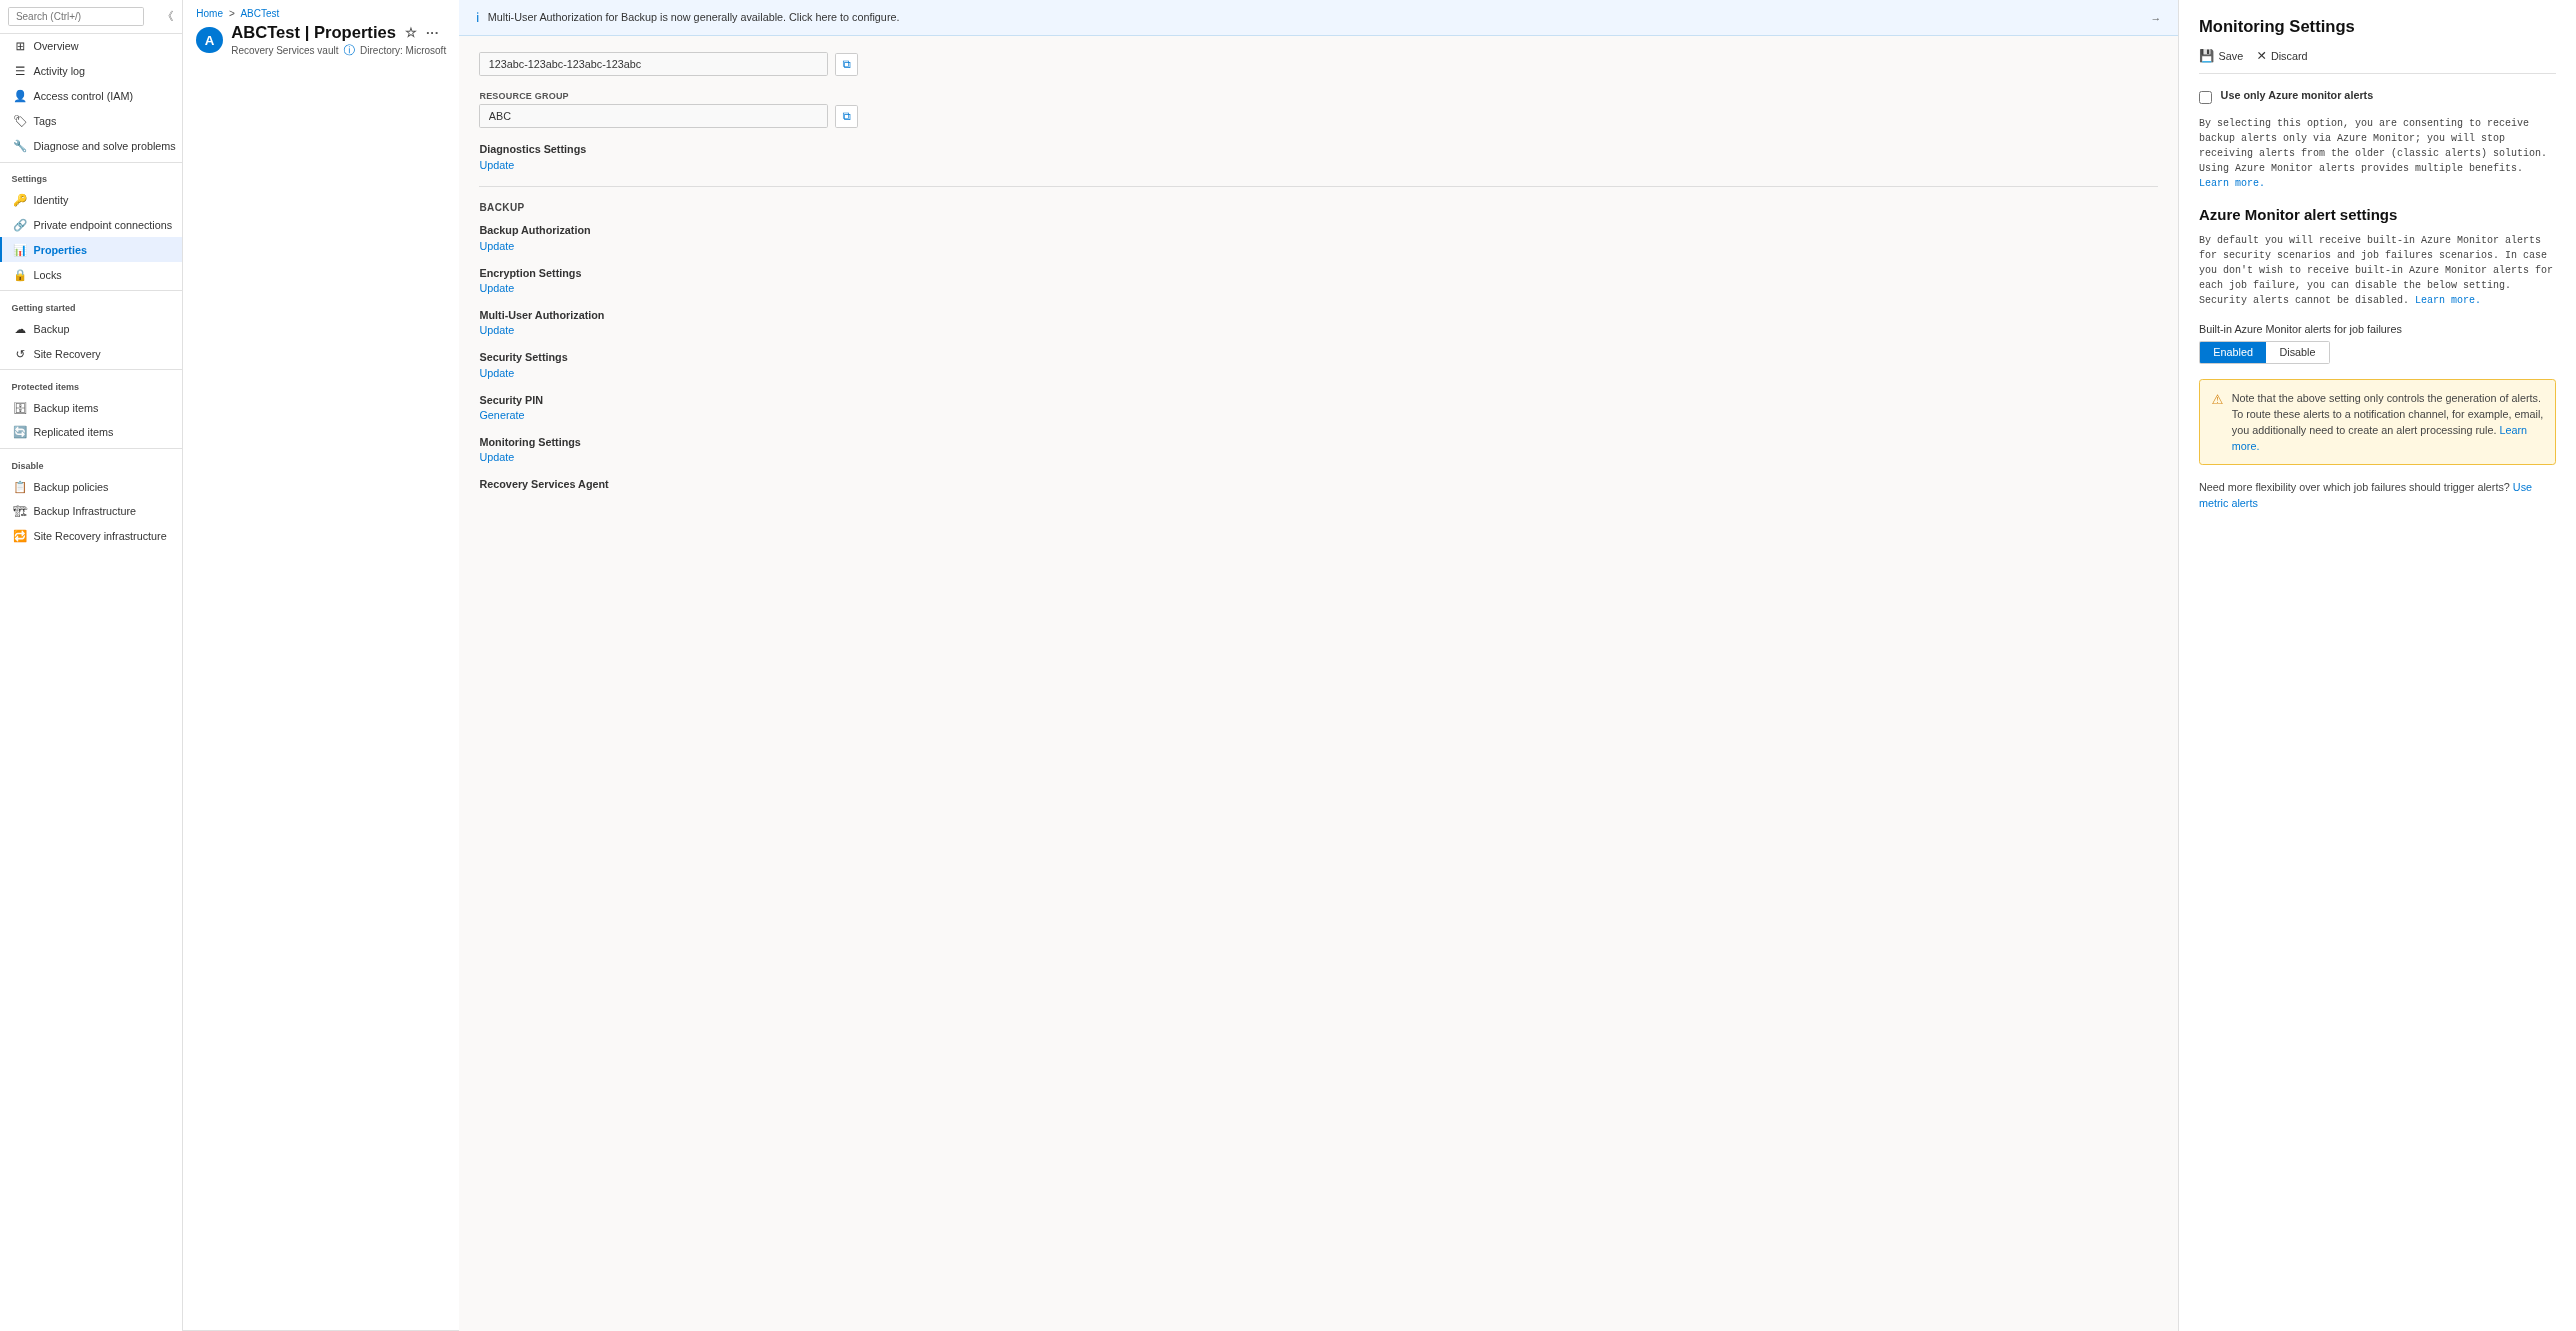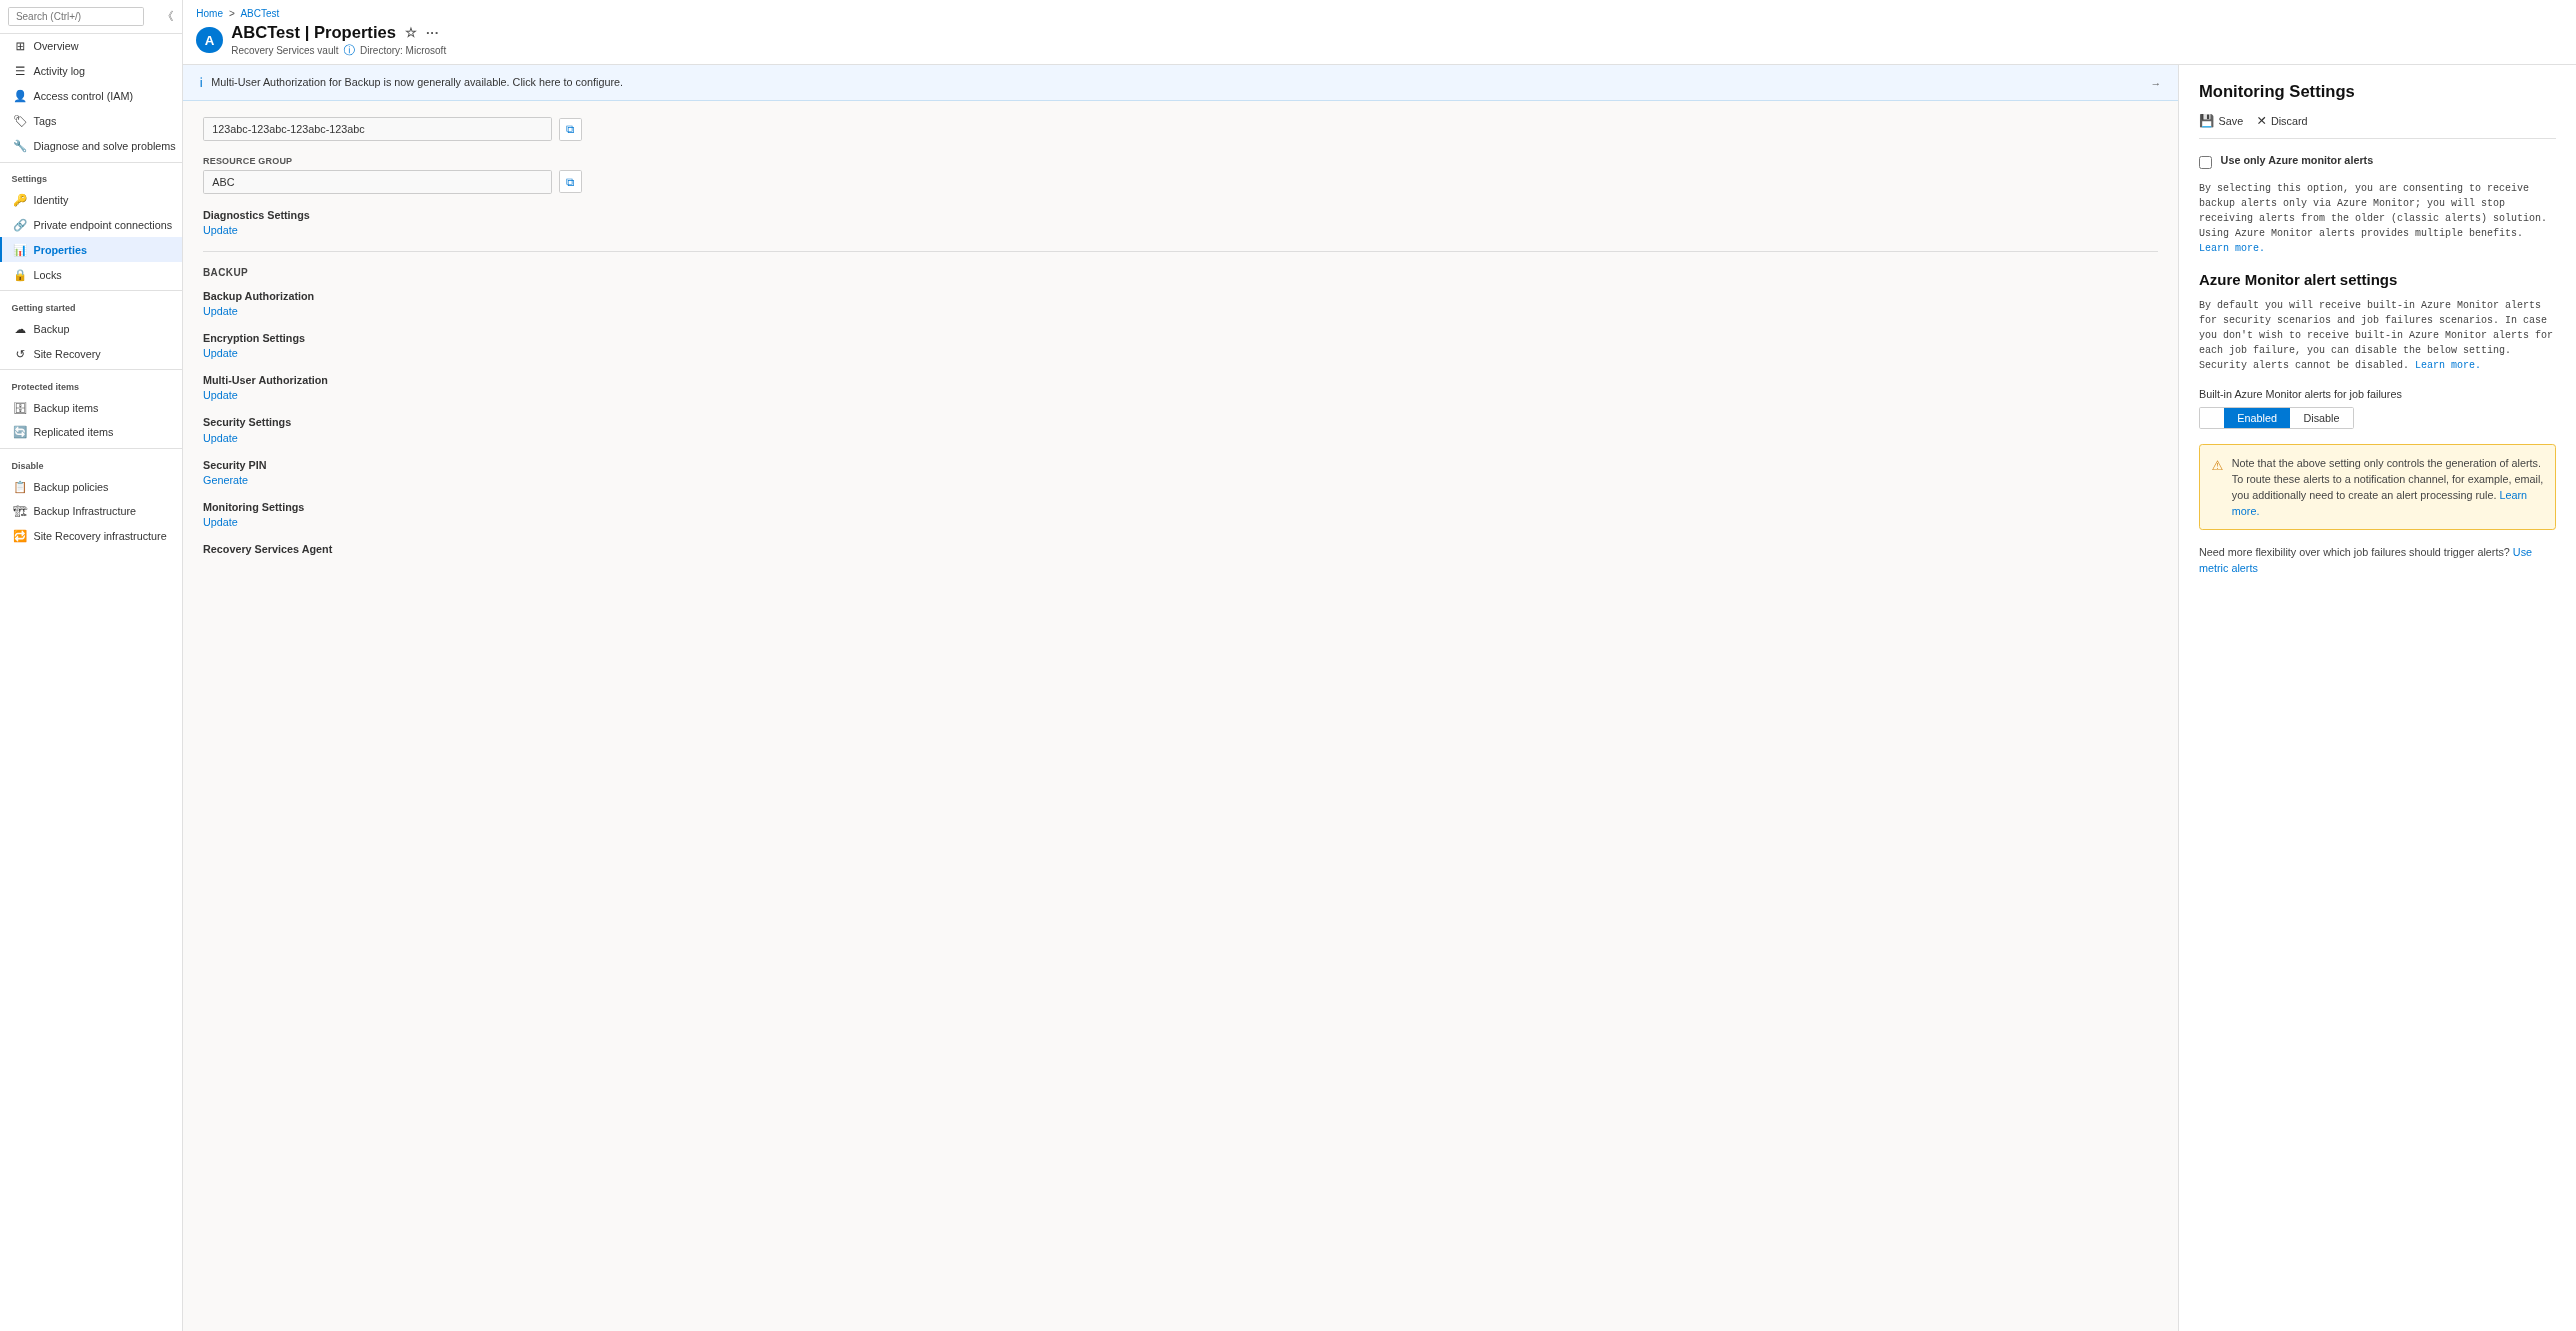--- a/index.html
+++ b/index.html
@@ -78,21 +78,21 @@
     .sidebar-divider {
       border: none;
       border-top: 0.8px solid #e0e0e0;
       margin: 3.3px 0;
     }
 
     
     .main {
       flex: 1;
       display: flex;
-      flex-direction: column;
+      flex-direction: row;
       overflow: hidden;
     }
 
     
     .header {
       background: #fff;
       padding: 8.3px 13.3px 0;
       border-bottom: 0.8px solid #e0e0e0;
     }
     .breadcrumb {
@@ -301,21 +301,20 @@
       padding: 4.1px 13.3px;
       font-size: 10.8px;
       cursor: pointer;
       background: #fff;
       color: #333;
       border: none;
     }
     .toggle-option.active {
       background: #0078d4;
       color: #fff;
-      margin-left: 24px;
     }
 
     .warning-box {
       background: #fff8e1;
       border: 0.8px solid #f0c040;
       border-radius: 3.3px;
       padding: 10px 11.6px;
       display: flex;
       align-items: flex-start;
       gap: 8.3px;

